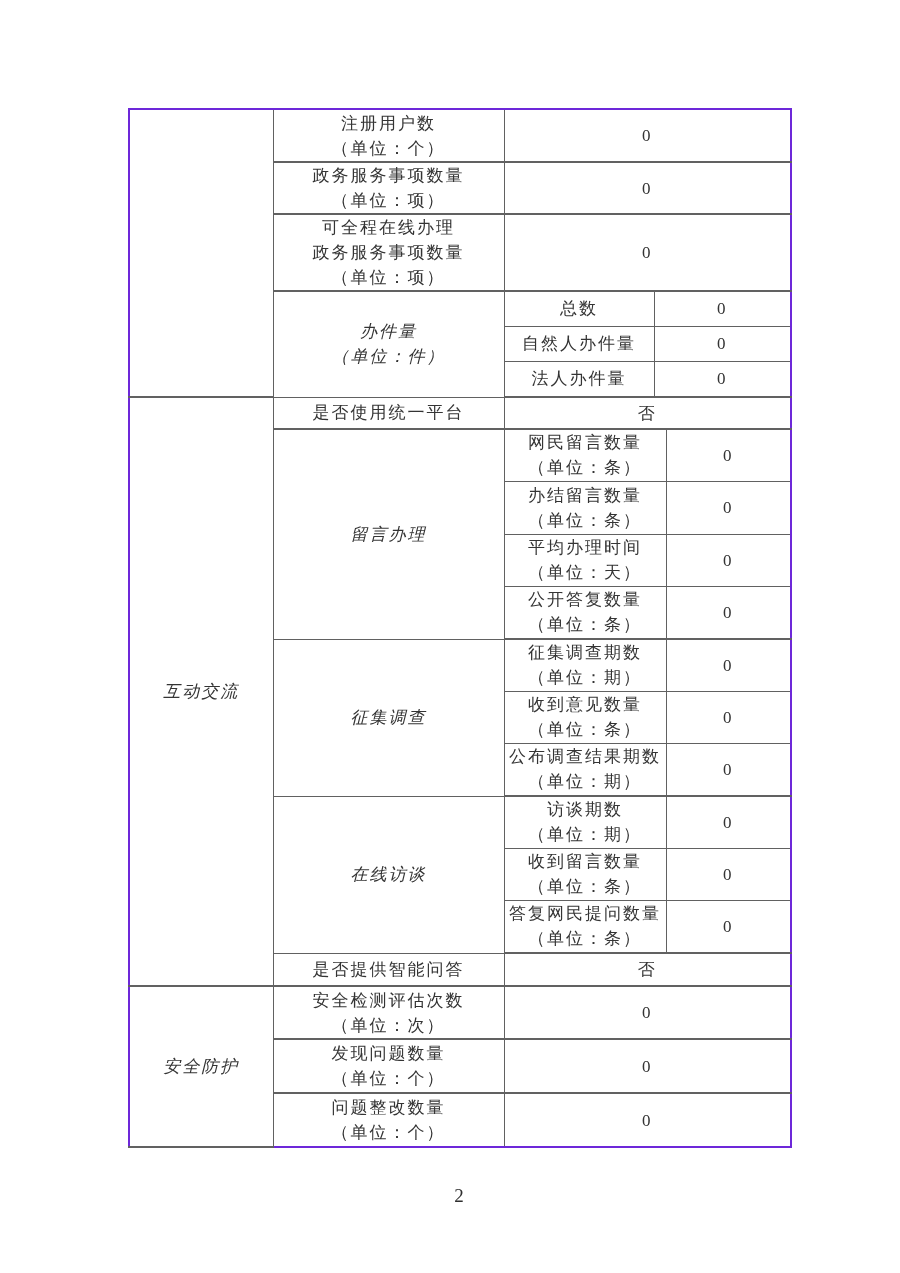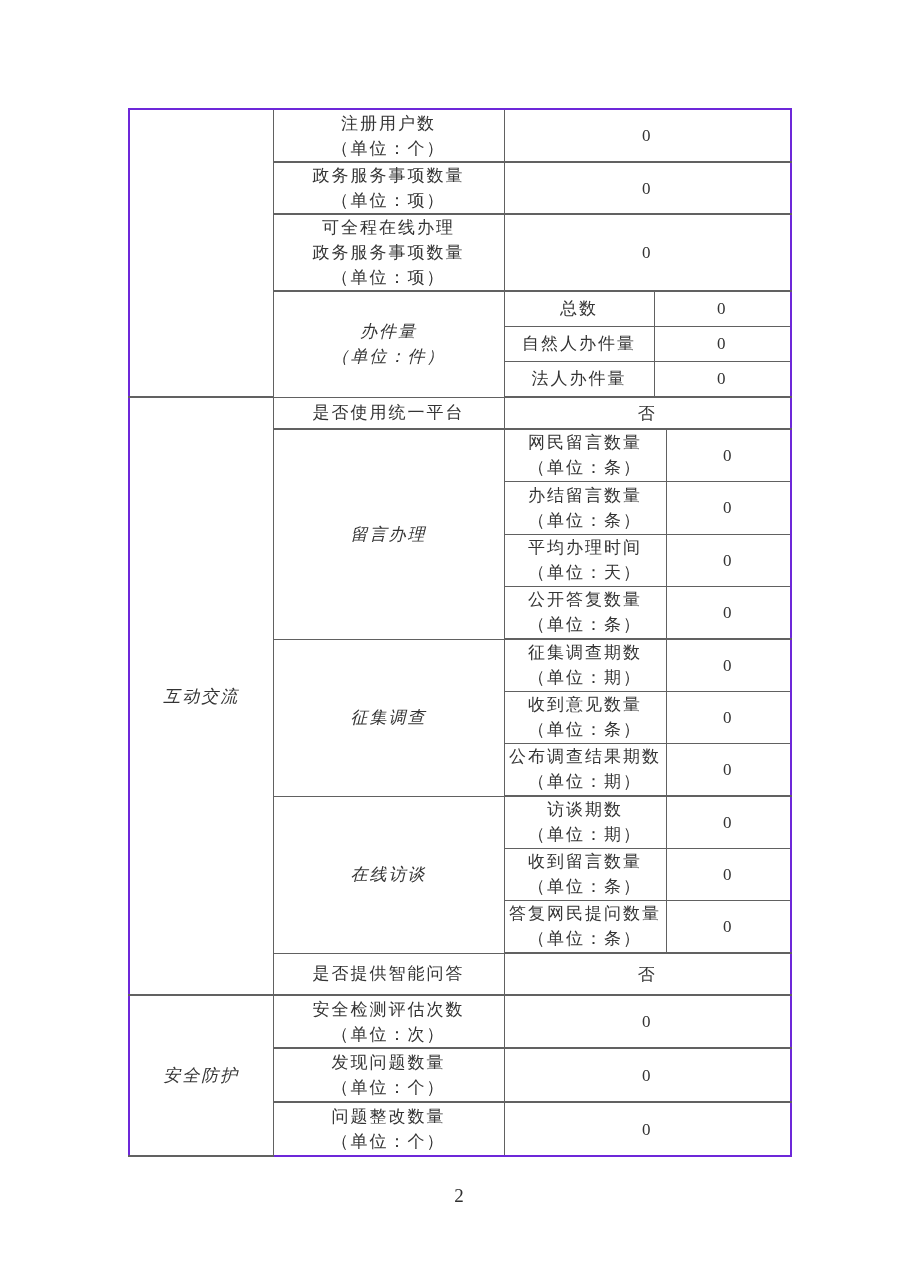--- a/index.html
+++ b/index.html
@@ -37,21 +37,21 @@
   }
   
   tr.hb > td { border-bottom-width: 2px; }
   
   td.gcell { border-bottom-width: 2px; font-style: italic; }
   
   td.c1 { border-right-width: 2px; margin-top: 44px; }
   .ln { display: block; white-space: nowrap; }
   
   tr.h32 { height: 32px; }
-  tr.h33 { height: 42px; }
+  tr.h33 { height: 33px; }
   tr.h35 { height: 35px; }
   tr.h36 { height: 36px; }
   tr.h52 { height: 52px; }
   tr.h53 { height: 53px; }
   tr.h54 { height: 54px; padding-left: 32px; }
   tr.h79 { height: 66px; }
   .pageno {
     position: absolute;
     left: 128px;
     top: 1185px;

